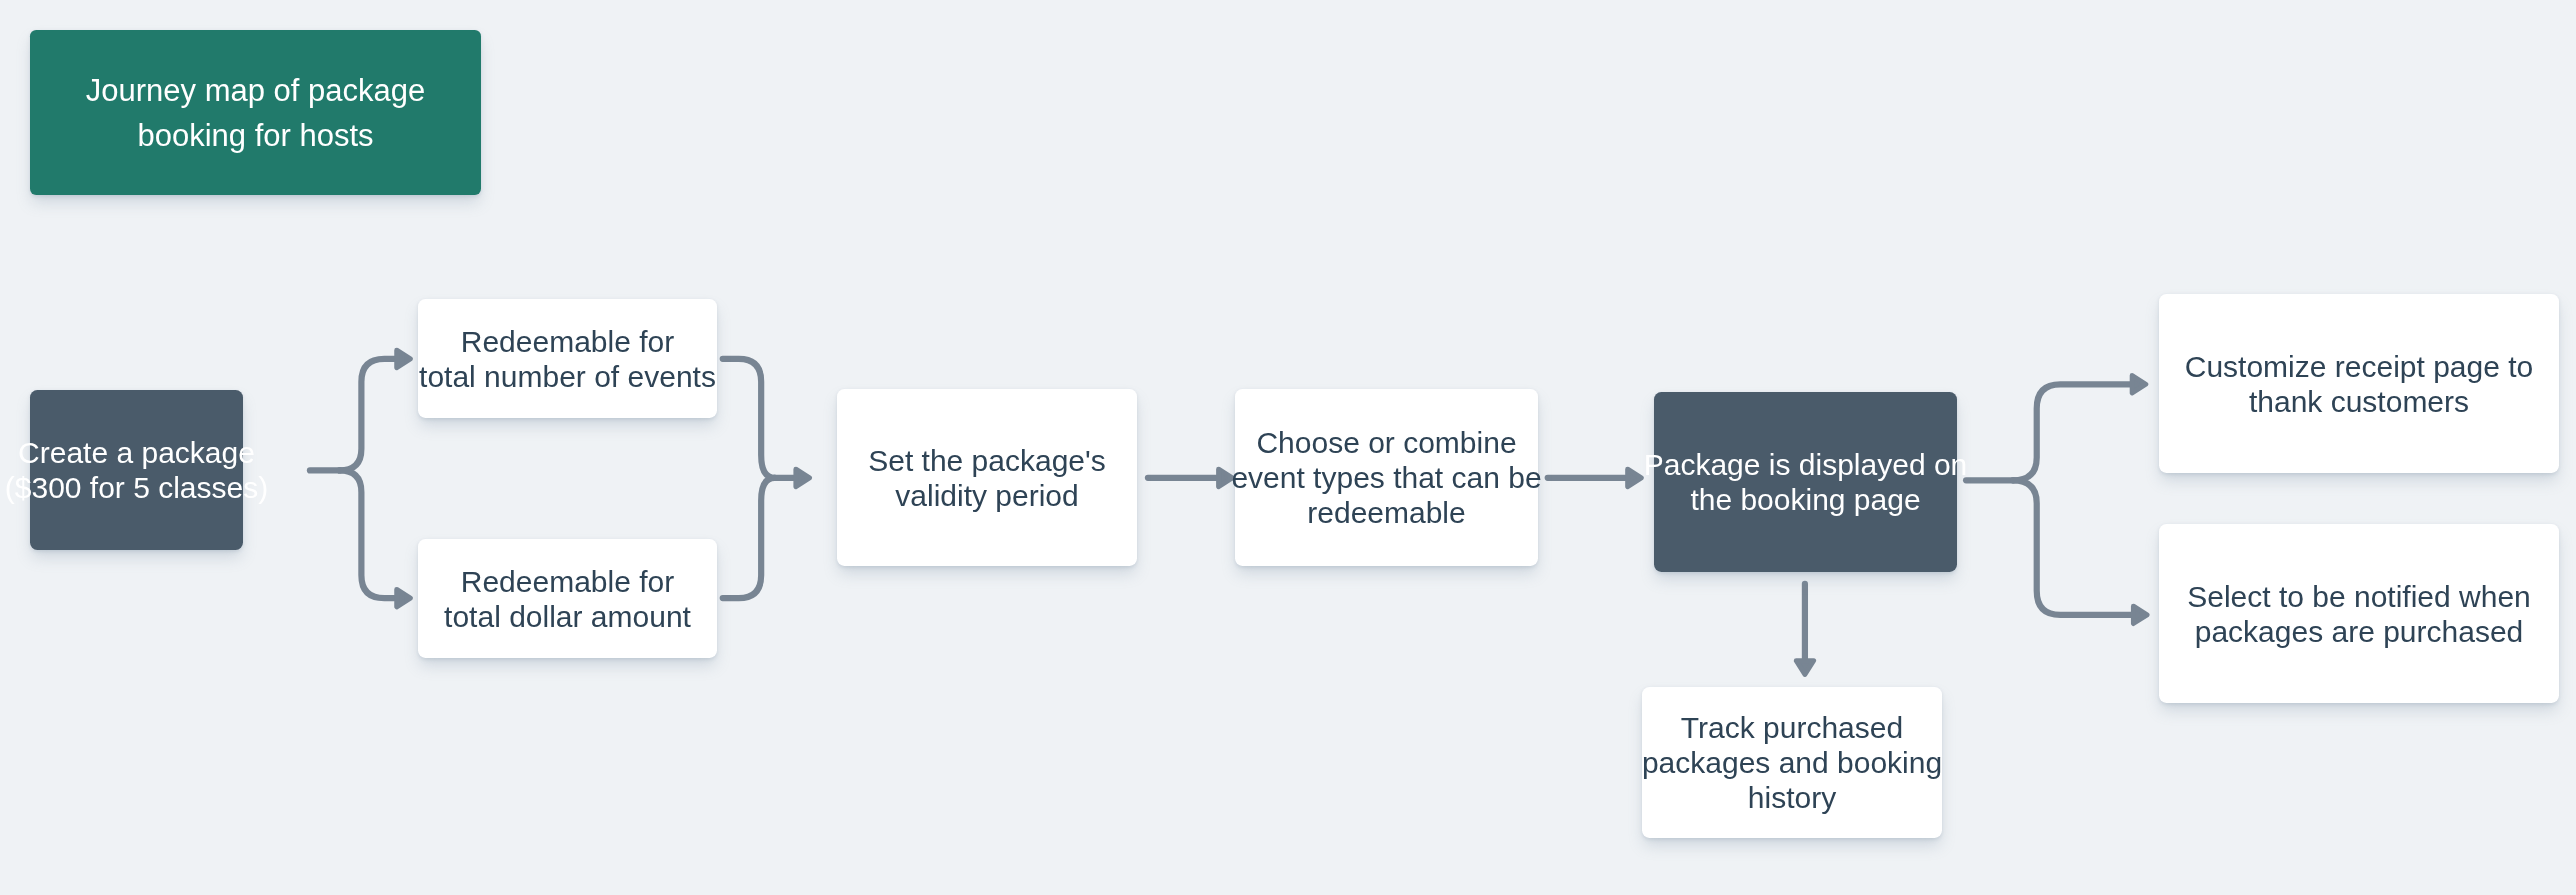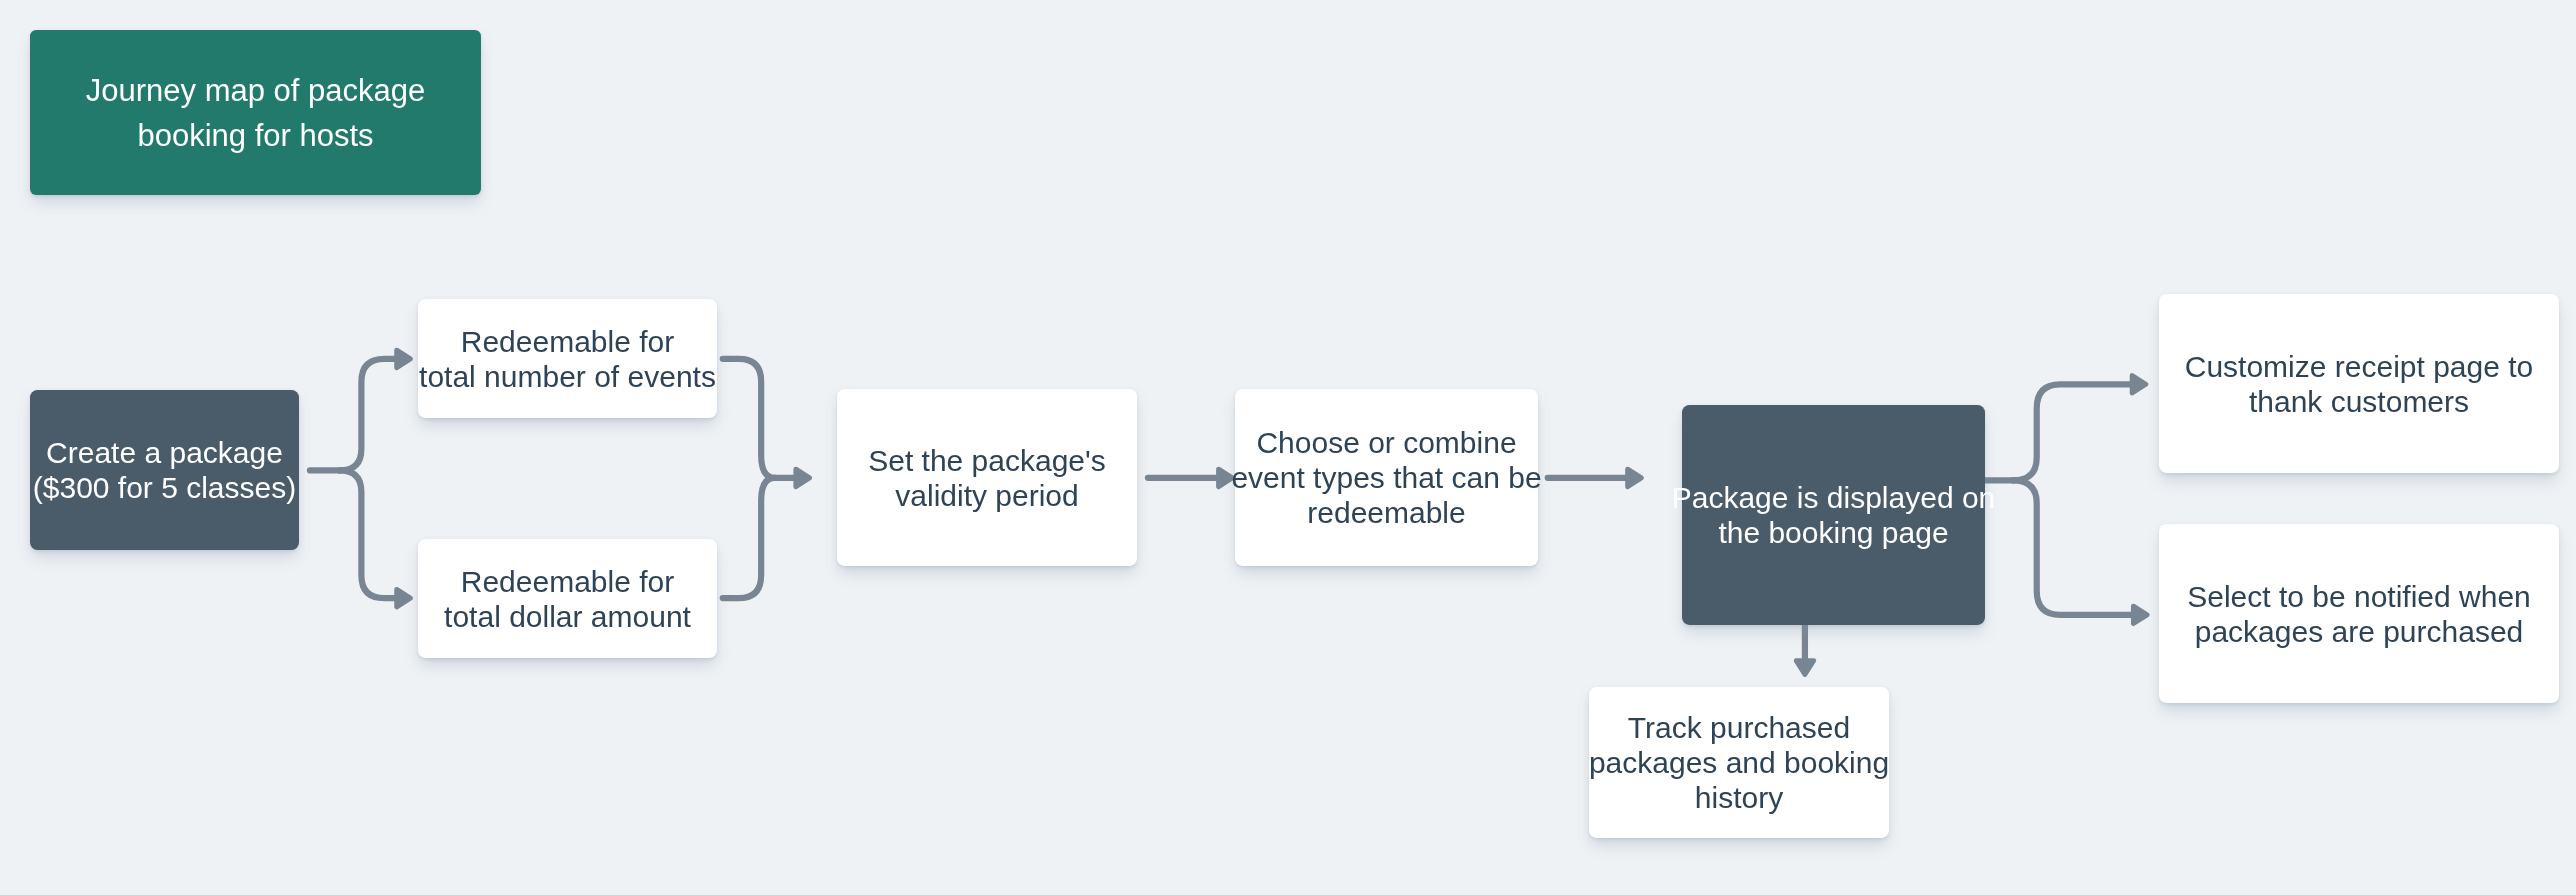--- a/index.html
+++ b/index.html
@@ -74,21 +74,21 @@
 
     <path class="line" d="M2912 942 V1062"></path>
     <path class="head" d="M2898 1066 L2912 1088 L2926 1066 Z"></path>
   </svg>
 
   <div class="card title-card" style="left:30px;top:30px;width:451px;height:165px;">
     <span class="line">Journey map of package</span>
     <span class="line">booking for hosts</span>
   </div>
 
-  <div class="card node dark" style="left:30px;top:390px;width:269px;height:160px;">
+  <div class="card node dark" style="left:30px;top:390px;width:213px;height:160px;">
     <span class="line">Create a package</span>
     <span class="line">($300 for 5 classes)</span>
   </div>
 
   <div class="card node light" style="left:418px;top:299px;width:299px;height:119px;">
     <span class="line">Redeemable for</span>
     <span class="line">total number of events</span>
   </div>
 
   <div class="card node light" style="left:418px;top:539px;width:299px;height:119px;">
@@ -100,35 +100,35 @@
     <span class="line">Choose or combine</span>
     <span class="line">event types that can be</span>
     <span class="line">redeemable</span>
   </div>
 
   <div class="card node light" style="left:837px;top:389px;width:300px;height:177px;">
     <span class="line">Set the package's</span>
     <span class="line">validity period</span>
   </div>
 
-  <div class="card node dark" style="left:1654px;top:405px;width:303px;height:220px;margin-left:28px;">
+  <div class="card node dark" style="left:1654px;top:392px;width:303px;height:180px;">
     <span class="line">Package is displayed on</span>
     <span class="line">the booking page</span>
   </div>
 
   <div class="card node light" style="left:2159px;top:294px;width:400px;height:179px;">
     <span class="line">Customize receipt page to</span>
     <span class="line">thank customers</span>
   </div>
 
   <div class="card node light" style="left:2159px;top:524px;width:400px;height:179px;">
     <span class="line">Select to be notified when</span>
     <span class="line">packages are purchased</span>
   </div>
 
-  <div class="card node light" style="left:1589px;top:687px;width:300px;height:151px;">
+  <div class="card node light" style="left:1642px;top:687px;width:300px;height:151px;">
     <span class="line">Track purchased</span>
     <span class="line">packages and booking</span>
     <span class="line">history</span>
   </div>
 
 </div>
 
 
 </body></html>

